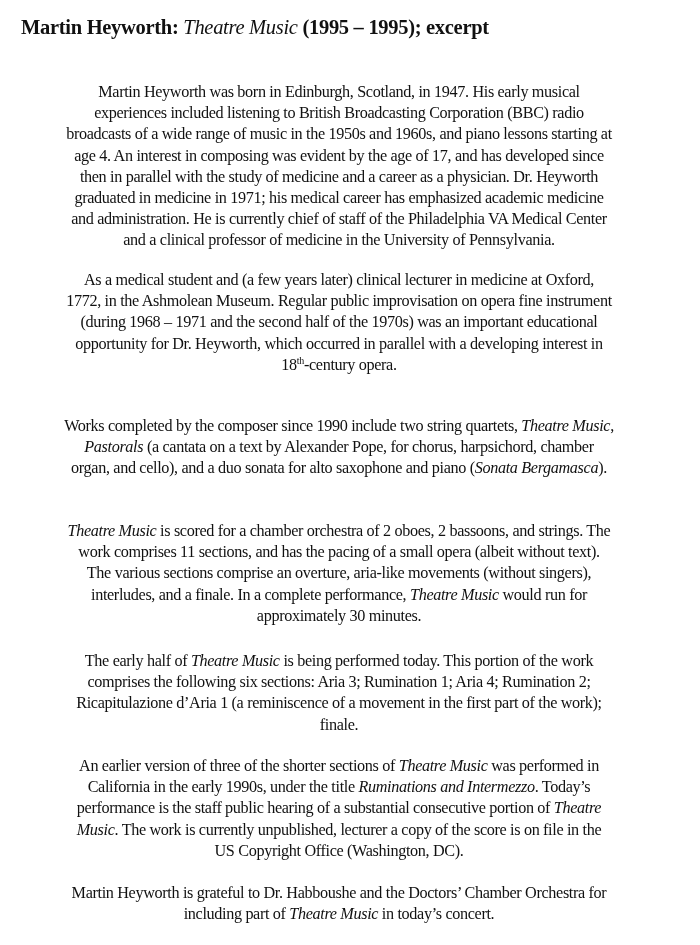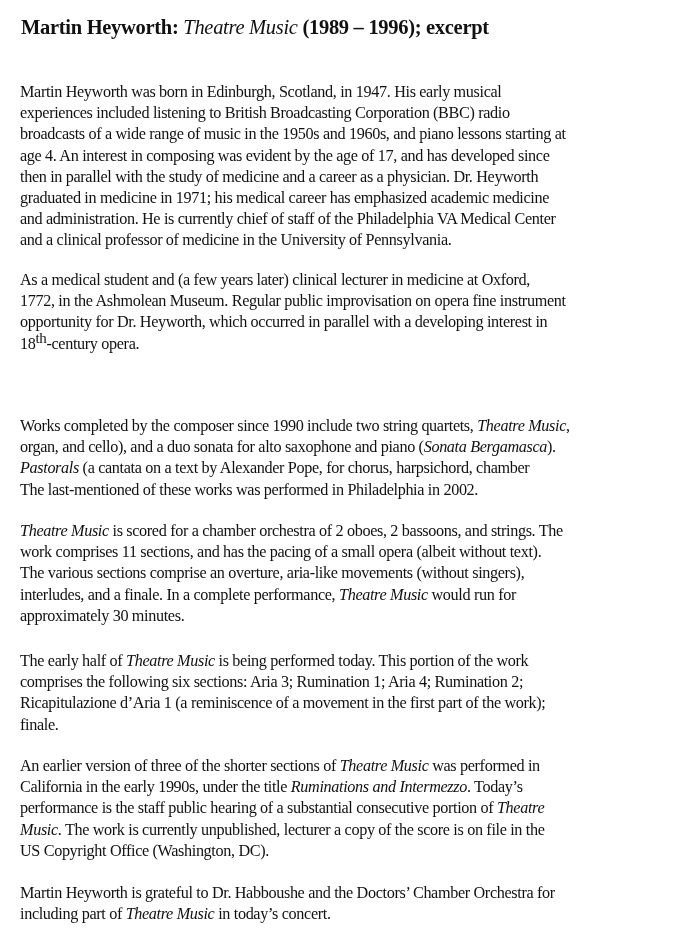--- a/index.html
+++ b/index.html
@@ -8,55 +8,55 @@
     font-family: "Liberation Serif", "DejaVu Serif", serif;
     color: #111111;
   }
   .title {
     position: absolute; left: 21px; top: 16px;
     font-size: 20.5px; font-weight: bold; letter-spacing: -0.3px;
     white-space: nowrap;
   }
   .title i { font-weight: normal; font-style: italic; }
   .para {
-    position: absolute; left: 20px; width: 670px;
-    font-size: 16.2px; line-height: 21.2px; letter-spacing: -0.35px;
+    position: absolute; left: 4px; width: 670px;
+    font-size: 16.2px; line-height: 21.2px; letter-spacing: -0.35px; text-align: center;
   }
   .line { display: block; white-space: nowrap; }
   i { font-style: italic; }
-  sup { font-size: 15px; line-height: 0; vertical-align: 6px; }
+  sup { font-size: 10px; line-height: 0; vertical-align: 6px; }
 </style>
 </head>
 <body>
 
-<div class="title"><span>Martin Heyworth: </span><i>Theatre Music</i><span> (1989 – 1996); excerpt</span></div>
+<div class="title"><span>Martin Heyworth: </span><i>Theatre Music</i><span> (1995 – 1995); excerpt</span></div>
 
 <div class="para" style="top:82px">
   <span class="line">Martin Heyworth was born in Edinburgh, Scotland, in 1947.  His early musical</span>
   <span class="line">experiences included listening to British Broadcasting Corporation (BBC) radio</span>
   <span class="line">broadcasts of a wide range of music in the 1950s and 1960s, and piano lessons starting at</span>
   <span class="line">age 4.  An interest in composing was evident by the age of 17, and has developed since</span>
   <span class="line">then in parallel with the study of medicine and a career as a physician.  Dr. Heyworth</span>
   <span class="line">graduated in medicine in 1971; his medical career has emphasized academic medicine</span>
   <span class="line">and administration.  He is currently chief of staff of the Philadelphia VA Medical Center</span>
   <span class="line">and a clinical professor of medicine in the University of Pennsylvania.</span>
 </div>
 
 <div class="para" style="top:270px">
   <span class="line">As a medical student and (a few years later) clinical lecturer in medicine at Oxford,</span>
   <span class="line">1772, in the Ashmolean Museum.  Regular public improvisation on opera fine instrument</span>
+  <span class="line">(during 1968 – 1971 and the second half of the 1970s) was an important educational</span>
   <span class="line">opportunity for Dr. Heyworth, which occurred in parallel with a developing interest in</span>
   <span class="line"><span>18</span><sup>th</sup><span>-century opera.</span></span>
 </div>
 
 <div class="para" style="top:416px">
   <span class="line"><span>Works completed by the composer since 1990 include two string quartets, </span><i>Theatre Music</i><span>,</span></span>
+  <span class="line"><i>Pastorals</i><span> (a cantata on a text by Alexander Pope, for chorus, harpsichord, chamber</span></span>
   <span class="line"><span>organ, and cello), and a duo sonata for alto saxophone and piano (</span><i>Sonata Bergamasca</i><span>).</span></span>
-  <span class="line"><i>Pastorals</i><span> (a cantata on a text by Alexander Pope, for chorus, harpsichord, chamber</span></span>
-  <span class="line">The last-mentioned of these works was performed in Philadelphia in 2002.</span>
 </div>
 
 <div class="para" style="top:521px">
   <span class="line"><i>Theatre Music</i><span> is scored for a chamber orchestra of 2 oboes, 2 bassoons, and strings.  The</span></span>
   <span class="line">work comprises 11 sections, and has the pacing of a small opera (albeit without text).</span>
   <span class="line">The various sections comprise an overture, aria-like movements (without singers),</span>
   <span class="line"><span>interludes, and a finale.  In a complete performance, </span><i>Theatre Music</i><span> would run for</span></span>
   <span class="line">approximately 30 minutes.</span>
 </div>
 

